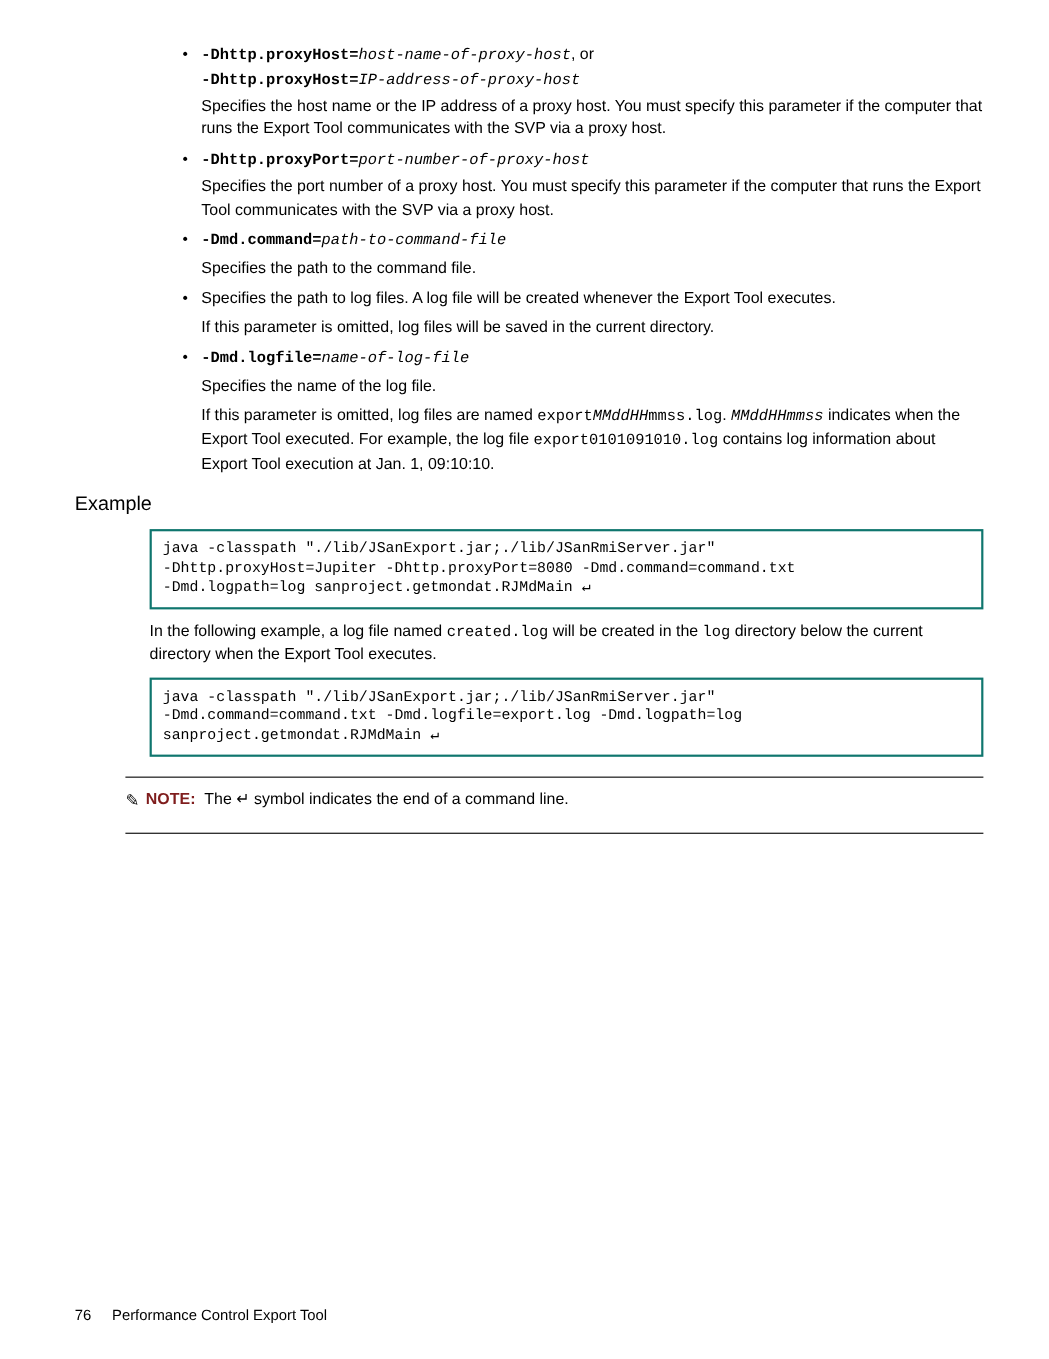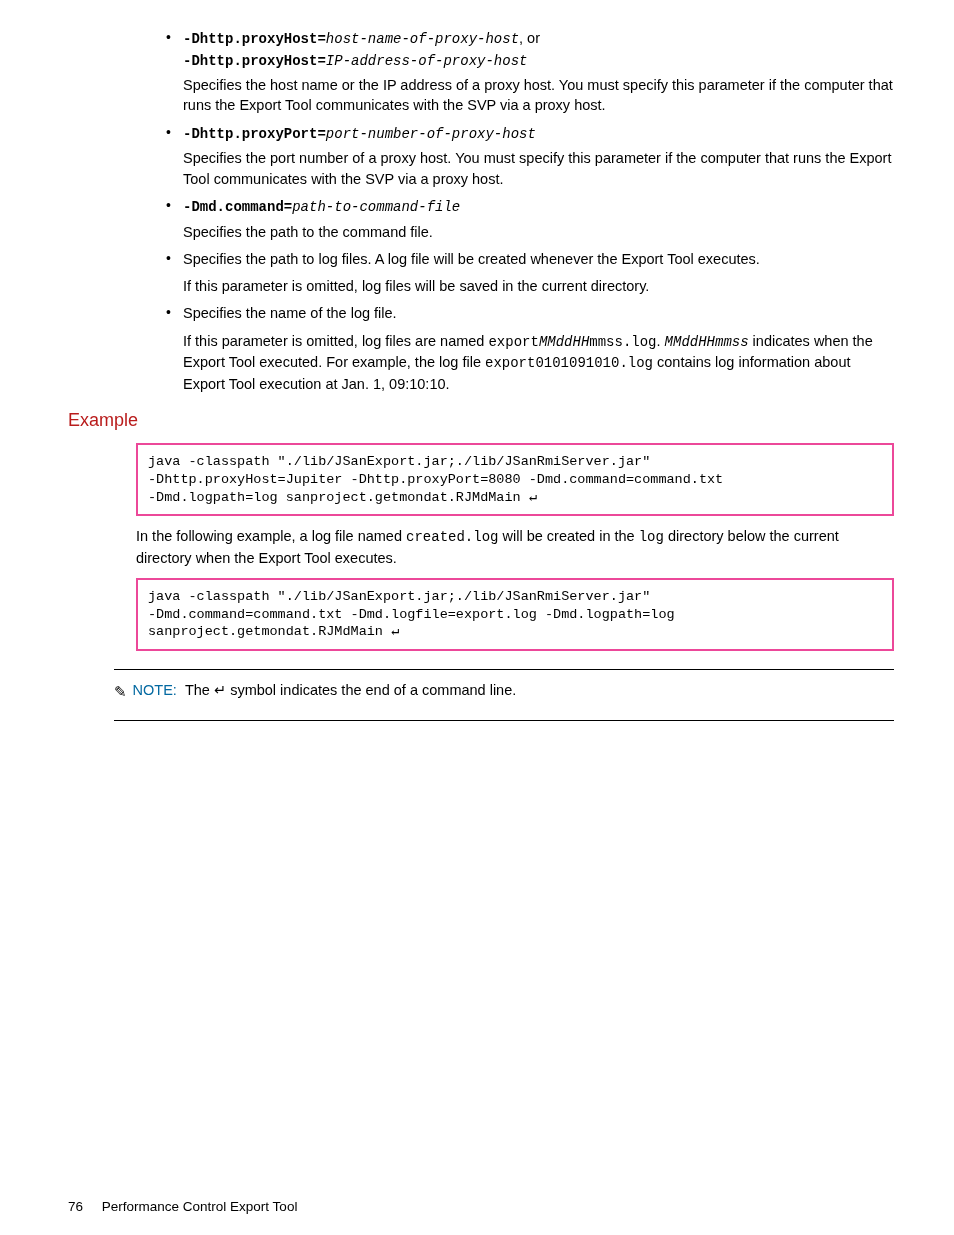--- a/index.html
+++ b/index.html
@@ -9,21 +9,21 @@
     line-height: 1.4;
     color: #000;
     margin: 0;
     padding: 0;
     width: 954px;
     height: 1235px;
     position: relative;
     box-sizing: border-box;
   }
   .page {
-    padding: 28px 60px 40px 68px;
+    padding: 40px 60px 40px 68px;
     box-sizing: border-box;
     height: 100%;
     position: relative;
   }
   ul.params {
     list-style: none;
     padding-left: 115px;
     margin: 0;
   }
   ul.params > li {
@@ -49,33 +49,33 @@
   }
   .code-normal {
     font-family: "Courier New", monospace;
     font-size: 14px;
   }
   .desc {
     margin-top: 4px;
     margin-bottom: 7px;
   }
   h3.example {
-    color: #b91c1c;
+    color: #000000;
     font-weight: normal;
     font-size: 18px;
     margin: 14px 0 8px 0;
   }
   .body-text {
     margin-left: 68px;
     margin-top: 8px;
     margin-bottom: 8px;
   }
   .code-block {
     margin-left: 68px;
-    border: 2px solid #ec4899;
+    border: 2px solid #0f766e;
     padding: 8px 10px;
     font-family: "Courier New", monospace;
     font-size: 13.5px;
     white-space: pre-wrap;
     box-sizing: border-box;
     margin-top: 10px;
     margin-bottom: 10px;
     line-height: 1.3;
   }
   .note-sep {
@@ -89,26 +89,26 @@
     margin-left: 46px;
     display: flex;
     align-items: flex-start;
     gap: 6px;
   }
   .note-icon {
     font-size: 15px;
     margin-top: 1px;
   }
   .note-label {
-    color: #0369a1;
-    font-weight: normal;
+    color: #7f1d1d;
+    font-weight: bold;
   }
   .footer {
     position: absolute;
-    bottom: 18px;
+    bottom: 29px;
     left: 68px;
     font-size: 13.5px;
   }
   .enter-sym {
     font-family: Arial, sans-serif;
   }
 </style>
 </head>
 <body>
 
@@ -125,20 +125,21 @@
       </li>
       <li>
         <div><span class="code-bold">-Dmd.command=</span><span class="code-italic">path-to-command-file</span></div>
         <div class="desc">Specifies the path to the command file.</div>
       </li>
       <li>
         <div class="desc">Specifies the path to log files. A log file will be created whenever the Export Tool executes.</div>
         <div class="desc">If this parameter is omitted, log files will be saved in the current directory.</div>
       </li>
       <li>
+        <div><span class="code-bold">-Dmd.logfile=</span><span class="code-italic">name-of-log-file</span></div>
         <div class="desc">Specifies the name of the log file.</div>
         <div class="desc">If this parameter is omitted, log files are named <span class="code-normal">export</span><span class="code-italic">MMddHH</span><span class="code-normal">mmss.log</span>. <span class="code-italic">MMddHHmmss</span> indicates when the Export Tool executed. For example, the log file <span class="code-normal">export0101091010.log</span> contains log information about Export Tool execution at Jan. 1, 09:10:10.</div>
       </li>
     </ul>
 
   <h3 class="example">Example</h3>
 
 
   <div class="code-block">java -classpath "./lib/JSanExport.jar;./lib/JSanRmiServer.jar"
 -Dhttp.proxyHost=Jupiter -Dhttp.proxyPort=8080 -Dmd.command=command.txt

